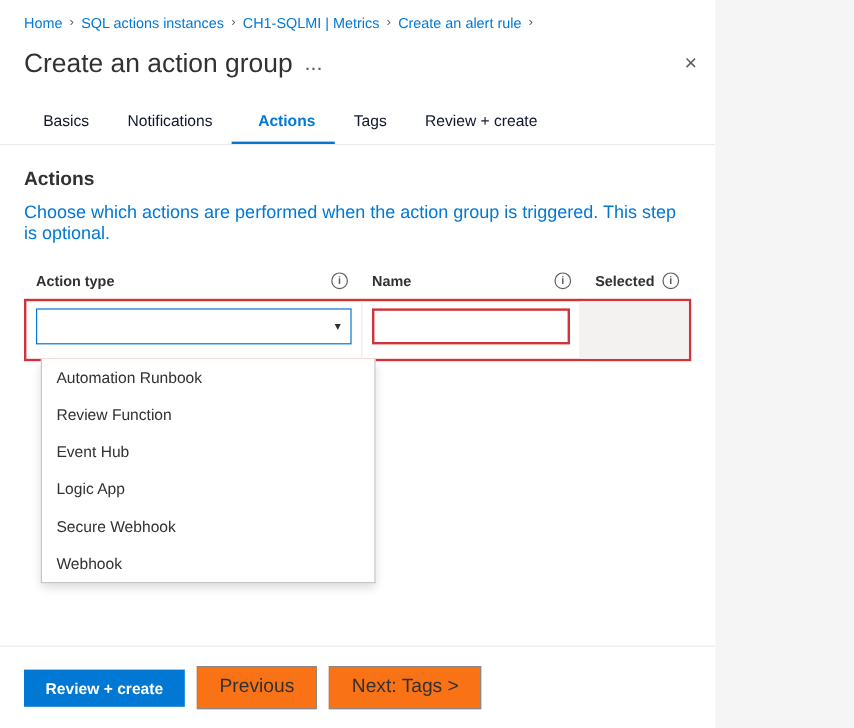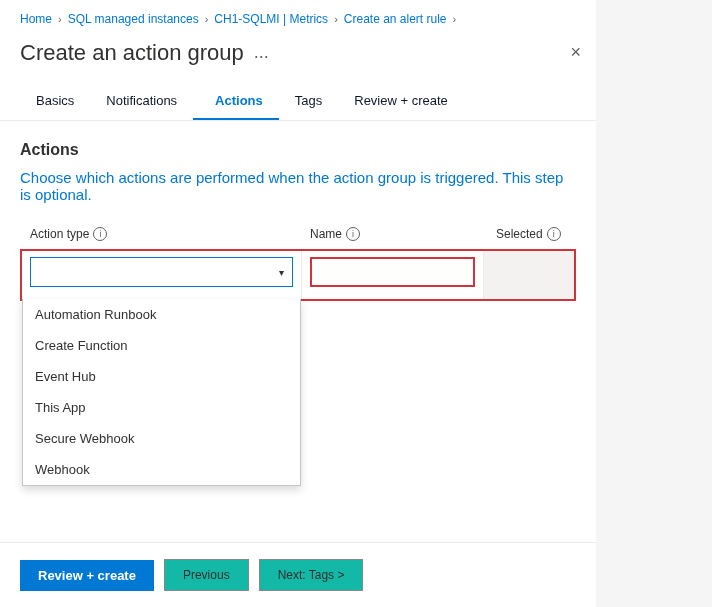--- a/index.html
+++ b/index.html
@@ -103,26 +103,27 @@
       color: #0078d4;
       margin-bottom: 16px;
     }
     .table-header {
       display: grid;
       grid-template-columns: 280px 1fr 90px;
       gap: 0;
     }
     .col-header {
       font-size: 12px;
-      font-weight: 400;
+      font-weight: 700;
       color: #323130;
       padding: 8px 10px;
       display: flex;
       align-items: center;
       gap: 4px;
+      justify-content: space-between;
     }
     .info-icon {
       display: inline-flex;
       align-items: center;
       justify-content: center;
       width: 14px;
       height: 14px;
       border-radius: 50%;
       border: 1px solid #605e5c;
       color: #605e5c;
@@ -164,21 +165,21 @@
       padding: 4px 8px;
       font-size: 13px;
       outline: none;
     }
     .selected-cell {
       background: #f3f2f1;
     }
     .dropdown-menu {
       position: absolute;
       top: 100%;
-      left: 0;
+      left: 12px;
       width: 100%;
       background: #fff;
       border: 1px solid #c8c6c4;
       border-top: none;
       z-index: 10;
       box-shadow: 0 4px 8px rgba(0,0,0,0.15);
     }
     .dropdown-item {
       padding: 8px 12px;
       cursor: pointer;
@@ -206,37 +207,37 @@
     .btn-primary {
       background: #0078d4;
       color: #fff;
       border: none;
       padding: 8px 18px;
       font-size: 13px;
       cursor: pointer;
       font-weight: 600;
     }
     .btn-secondary {
-      background: #14b8a6;
+      background: #f97316;
       color: #323130;
       border: 1px solid #8a8886;
       padding: 8px 18px;
-      font-size: 12px;
+      font-size: 16px;
       cursor: pointer;
     }
   </style>
 </head>
 <body>
 
 <div class="page-wrapper">
 
   <div class="breadcrumb">
     <a>Home</a>
     <span class="sep">›</span>
-    <a>SQL managed instances</a>
+    <a>SQL actions instances</a>
     <span class="sep">›</span>
     <a>CH1-SQLMI | Metrics</a>
     <span class="sep">›</span>
     <a>Create an alert rule</a>
     <span class="sep">›</span>
   </div>
 
   <div class="modal-header">
     <div class="modal-title-row">
       <span class="modal-title">Create an action group</span>
@@ -278,23 +279,23 @@
     <div class="table-body">
 
       <div class="cell action-cell-wrap">
         <div class="dropdown-wrapper">
           <span></span>
           <span class="dropdown-arrow">▾</span>
         </div>
 
         <div class="dropdown-menu">
           <div class="dropdown-item">Automation Runbook</div>
-          <div class="dropdown-item">Create Function</div>
+          <div class="dropdown-item">Review Function</div>
           <div class="dropdown-item">Event Hub</div>
-          <div class="dropdown-item">This App</div>
+          <div class="dropdown-item">Logic App</div>
           <div class="dropdown-item">Secure Webhook</div>
           <div class="dropdown-item">Webhook</div>
         </div>
       </div>
 
       <div class="cell">
         <input class="name-input" type="text" value="" style="">
       </div>
 
       <div class="cell selected-cell"></div>

